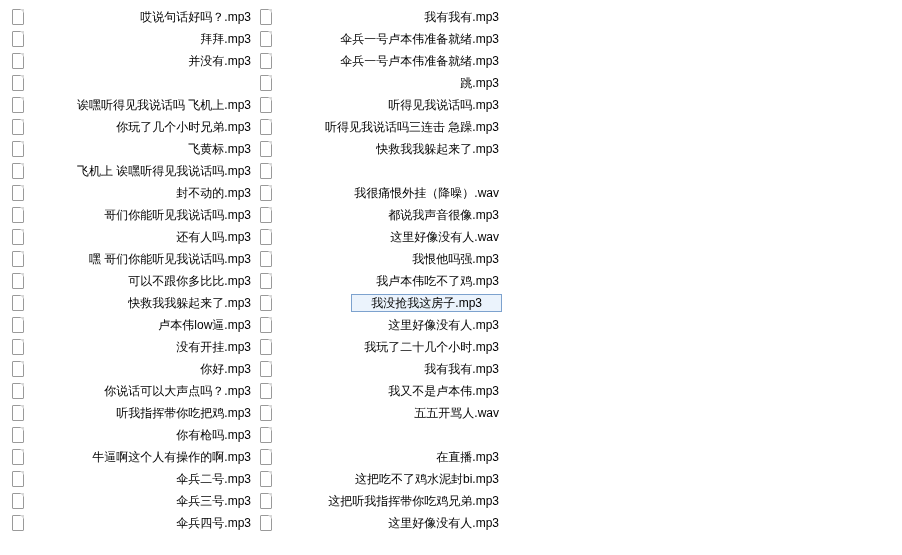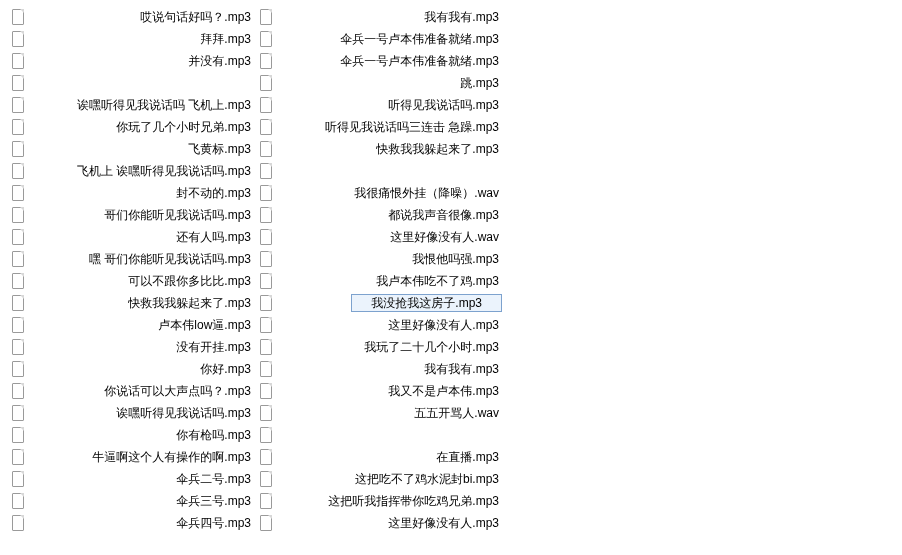--- a/index.html
+++ b/index.html
@@ -141,21 +141,21 @@
     <div class="file-item">
       <span class="file-icon"></span>
       <span class="file-label">你好.mp3</span>
     </div>
     <div class="file-item">
       <span class="file-icon"></span>
       <span class="file-label">你说话可以大声点吗？.mp3</span>
     </div>
     <div class="file-item">
       <span class="file-icon"></span>
-      <span class="file-label">诶嘿听得见我说话吗.mp3</span>
+      <span class="file-label">听我指挥带你吃把鸡.mp3</span>
     </div>
     <div class="file-item">
       <span class="file-icon"></span>
       <span class="file-label">你有枪吗.mp3</span>
     </div>
     <div class="file-item">
       <span class="file-icon"></span>
       <span class="file-label">牛逼啊这个人有操作的啊.mp3</span>
     </div>
     <div class="file-item">

